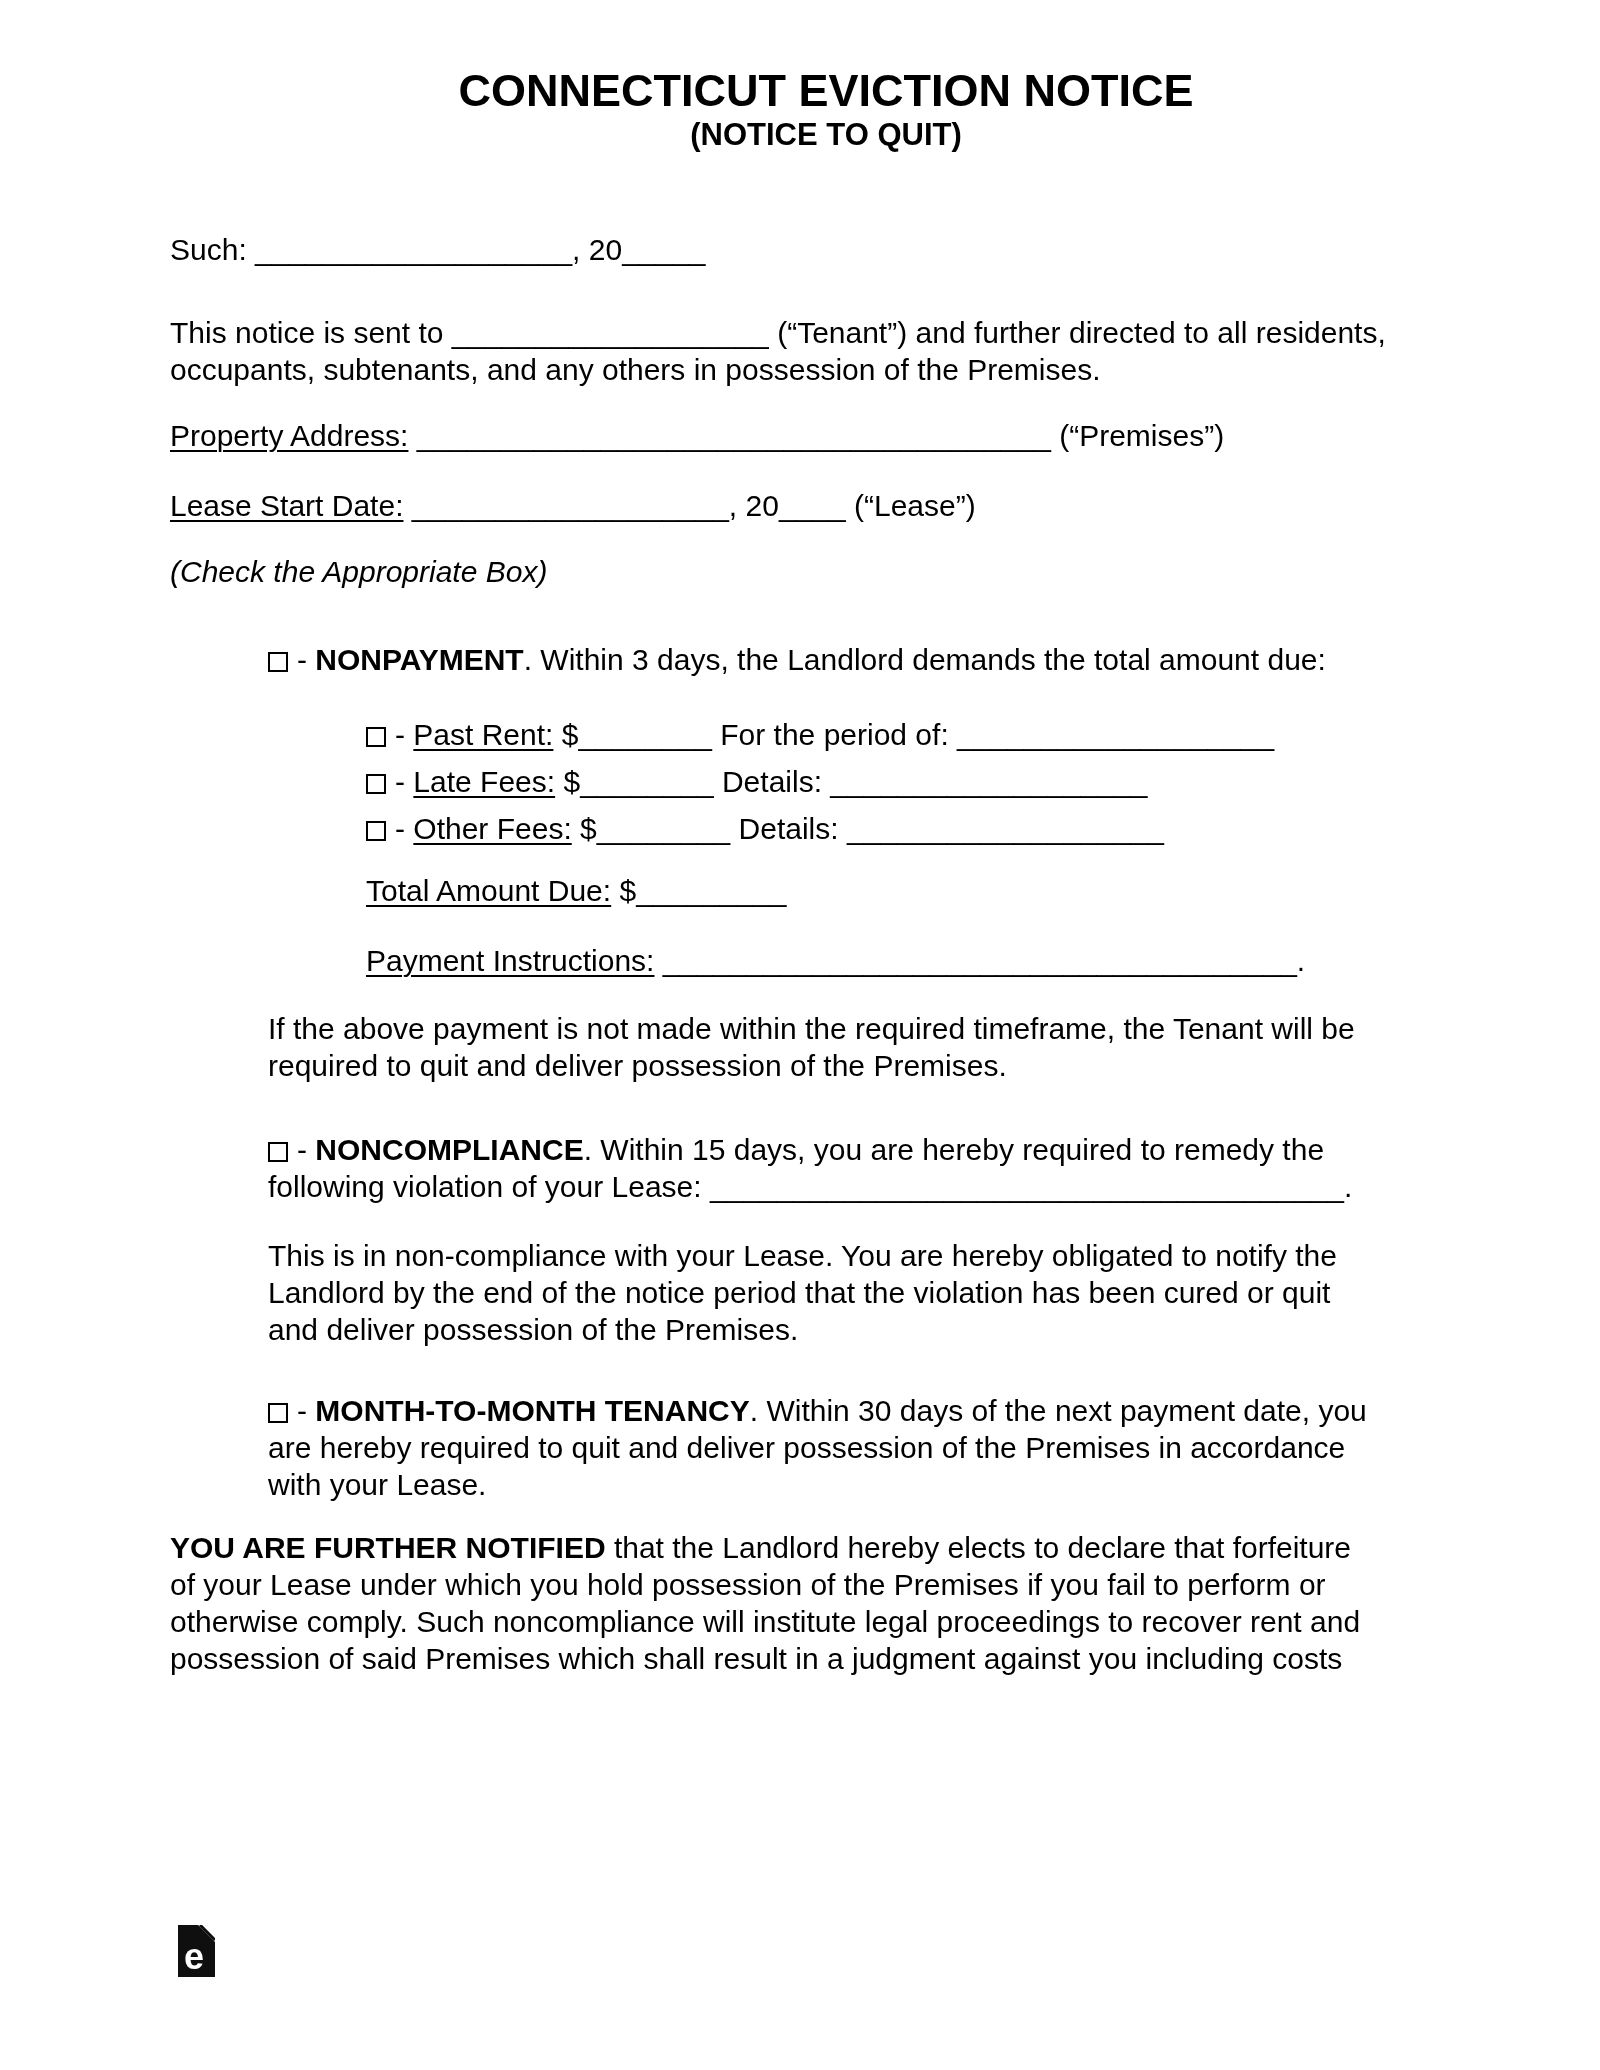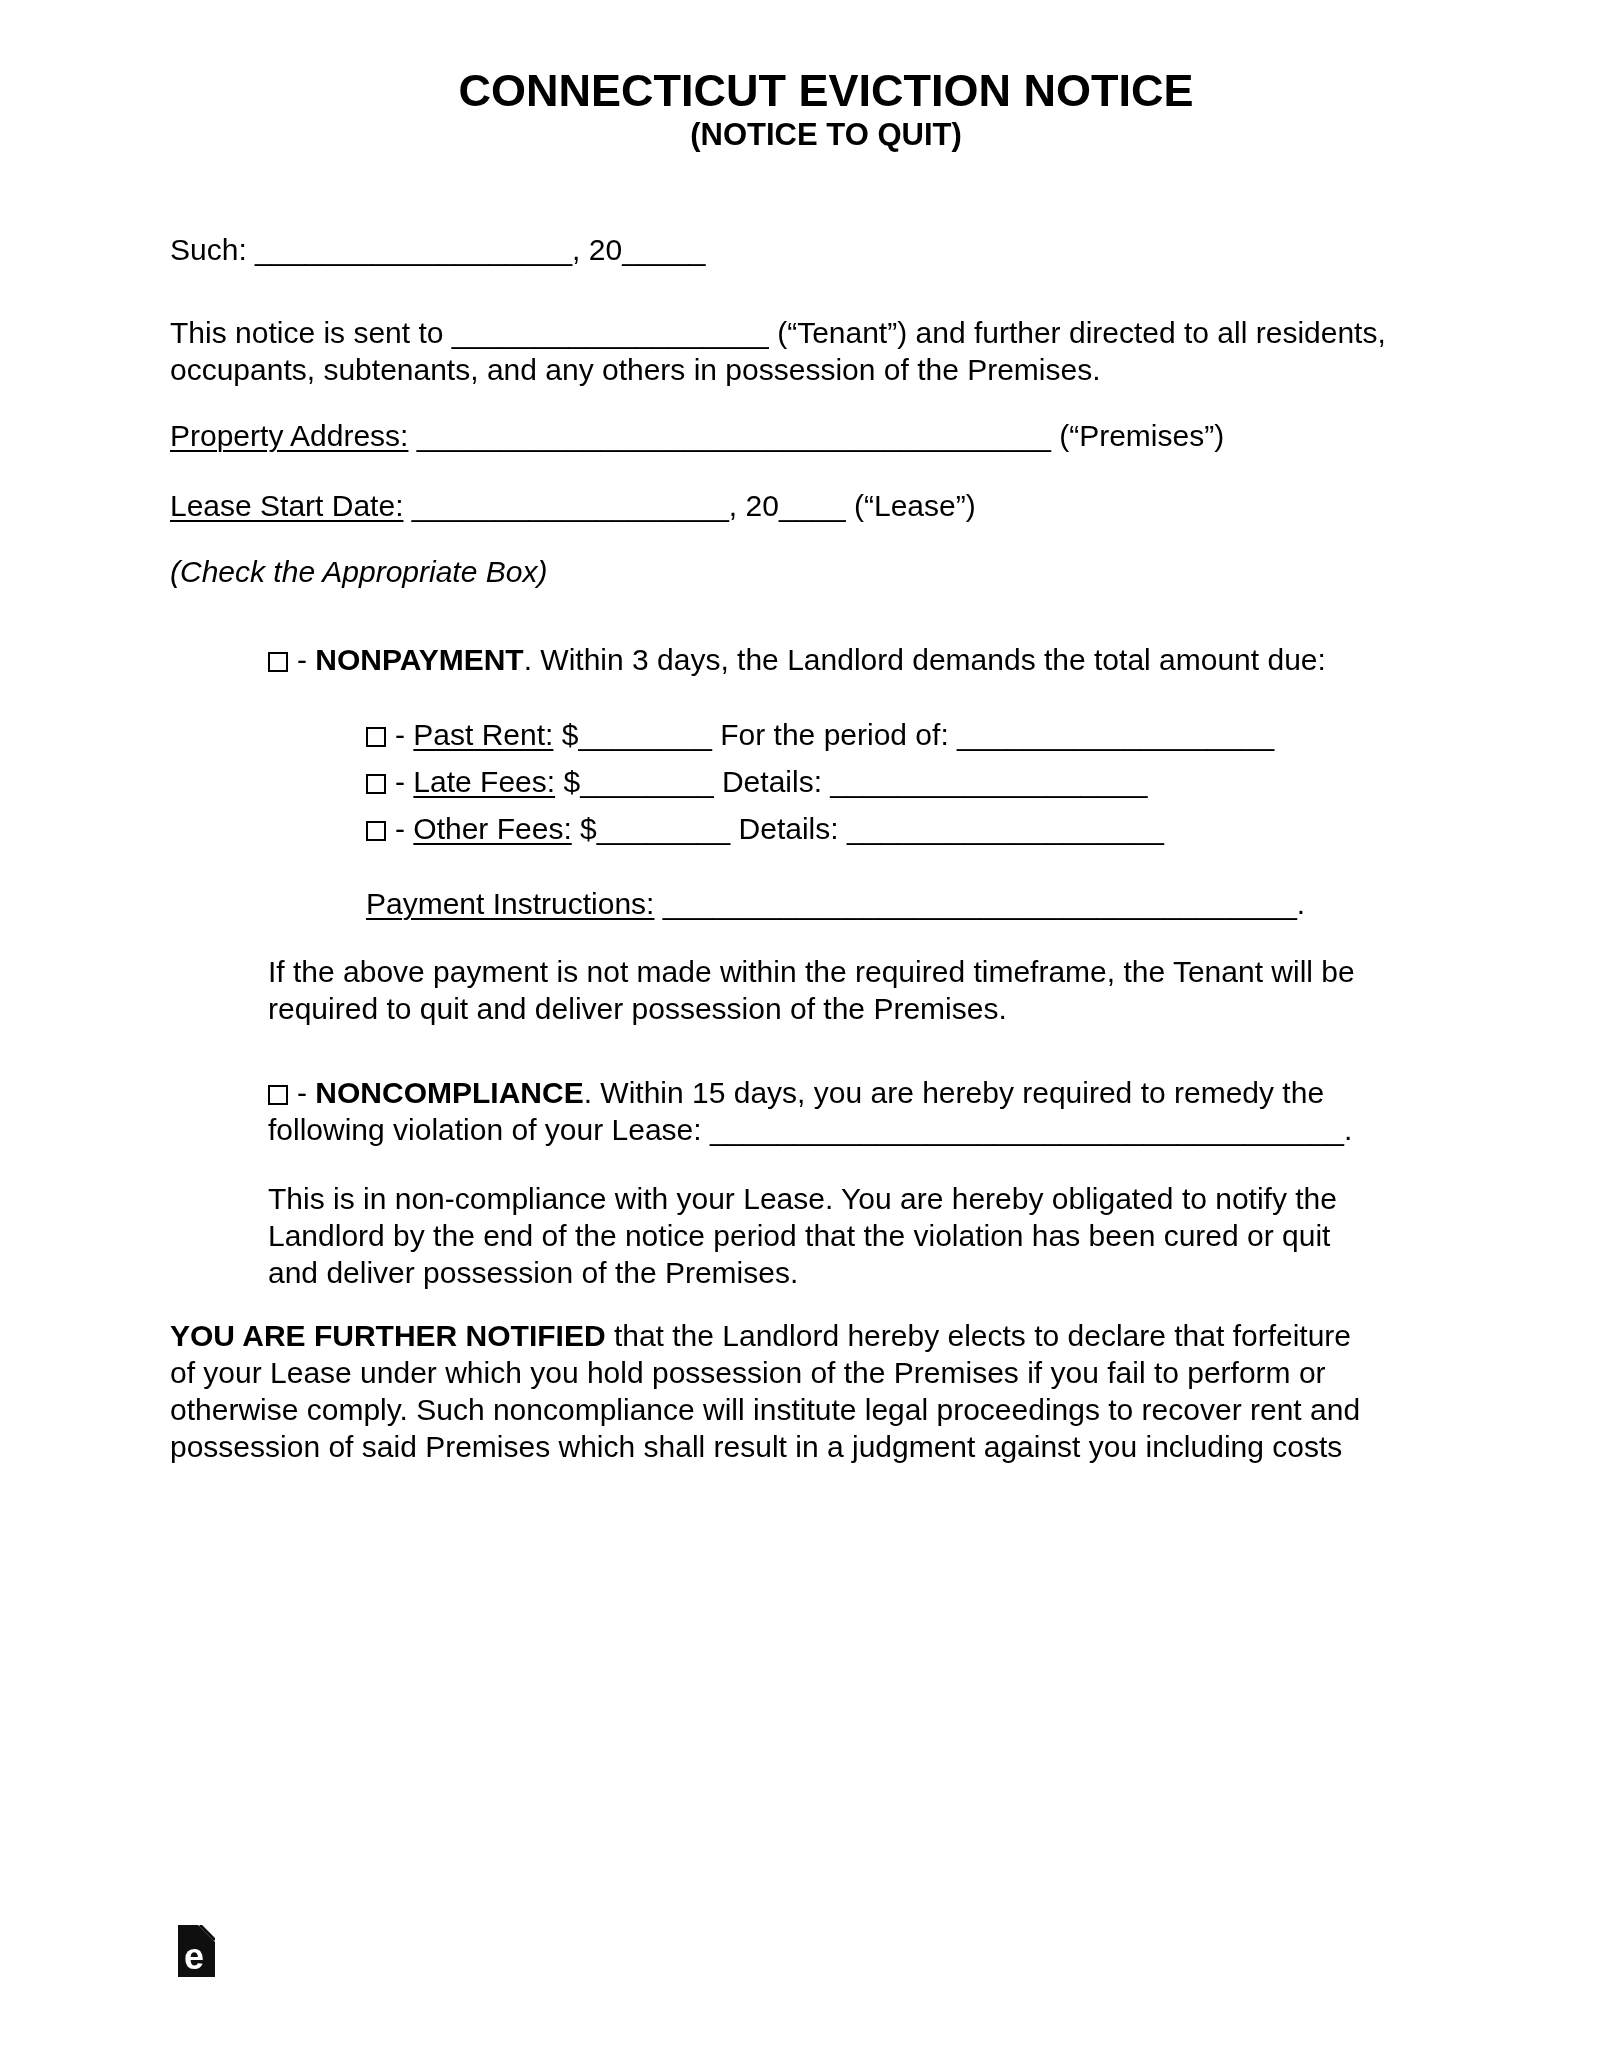--- a/index.html
+++ b/index.html
@@ -69,33 +69,37 @@
   <p class="check-note">(Check the Appropriate Box)</p>
 
   <p class="nonpayment-line indent1"><span class="cb"></span><span>- </span><b>NONPAYMENT</b><span>. Within 3 days, the Landlord demands the total amount due:</span></p>
 
   <div class="subitems indent2">
     <p class="subline"><span class="cb"></span><span>- </span><span class="u">Past Rent:</span><span> $</span><span class="blank">________</span><span> For the period of: </span><span class="blank">___________________</span></p>
     <p class="subline"><span class="cb"></span><span>- </span><span class="u">Late Fees:</span><span> $</span><span class="blank">________</span><span> Details: </span><span class="blank">___________________</span></p>
     <p class="subline"><span class="cb"></span><span>- </span><span class="u">Other Fees:</span><span> $</span><span class="blank">________</span><span> Details: </span><span class="blank">___________________</span></p>
   </div>
 
+  <p class="total-line indent2"><span class="u">Total Amount Due:</span><span> $</span><span class="blank">_________</span></p>
 
   <p class="payment-line indent2"><span class="u">Payment Instructions:</span><span> </span><span class="blank">______________________________________</span><span>.</span></p>
 
   <p class="if-note indent1 ml">If the above payment is not made within the required timeframe, the Tenant will be
 required to quit and deliver possession of the Premises.</p>
 
   <p class="noncompliance-line indent1"><span class="cb"></span><span>- </span><b>NONCOMPLIANCE</b><span class="ml">. Within 15 days, you are hereby required to remedy the
 following violation of your Lease: </span><span class="blank">______________________________________</span><span>.</span></p>
 
   <p class="nonc-note indent1 ml">This is in non-compliance with your Lease. You are hereby obligated to notify the
 Landlord by the end of the notice period that the violation has been cured or quit
 and deliver possession of the Premises.</p>
 
+  <p class="mtm-line indent1"><span class="cb"></span><span>- </span><b>MONTH-TO-MONTH TENANCY</b><span class="ml">. Within 30 days of the next payment date, you
+are hereby required to quit and deliver possession of the Premises in accordance
+with your Lease.</span></p>
 
   <p class="further"><b>YOU ARE FURTHER NOTIFIED</b><span class="ml"> that the Landlord hereby elects to declare that forfeiture
 of your Lease under which you hold possession of the Premises if you fail to perform or
 otherwise comply. Such noncompliance will institute legal proceedings to recover rent and
 possession of said Premises which shall result in a judgment against you including costs</span></p>
 
 </div>
 
 <div class="logo">
   <svg width="37" height="52" viewBox="0 0 37 52">

